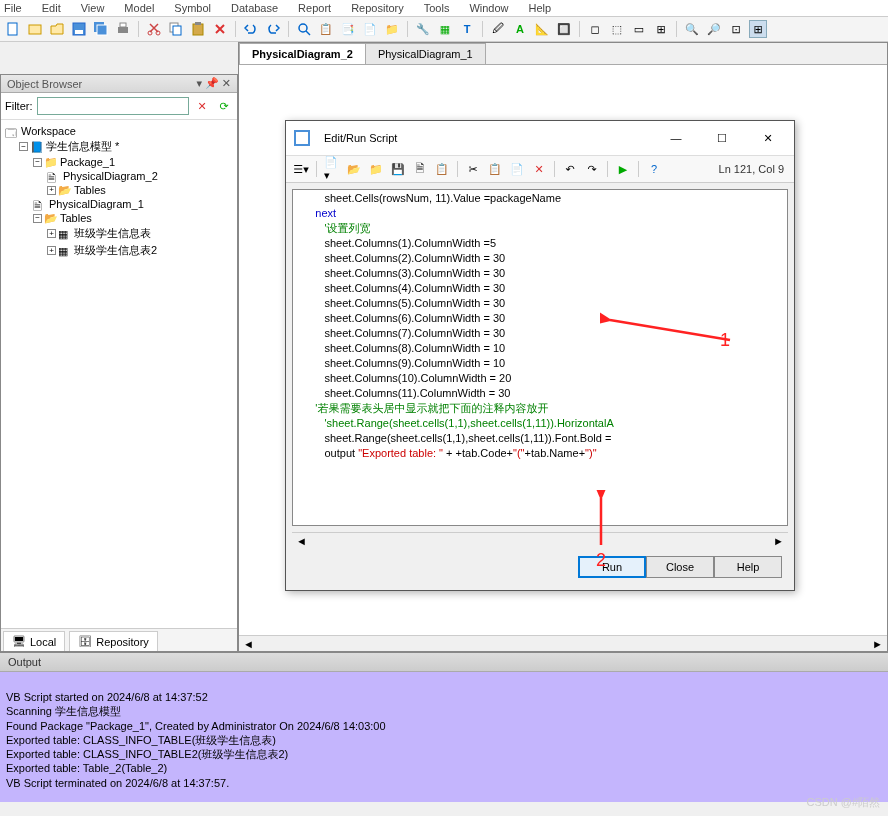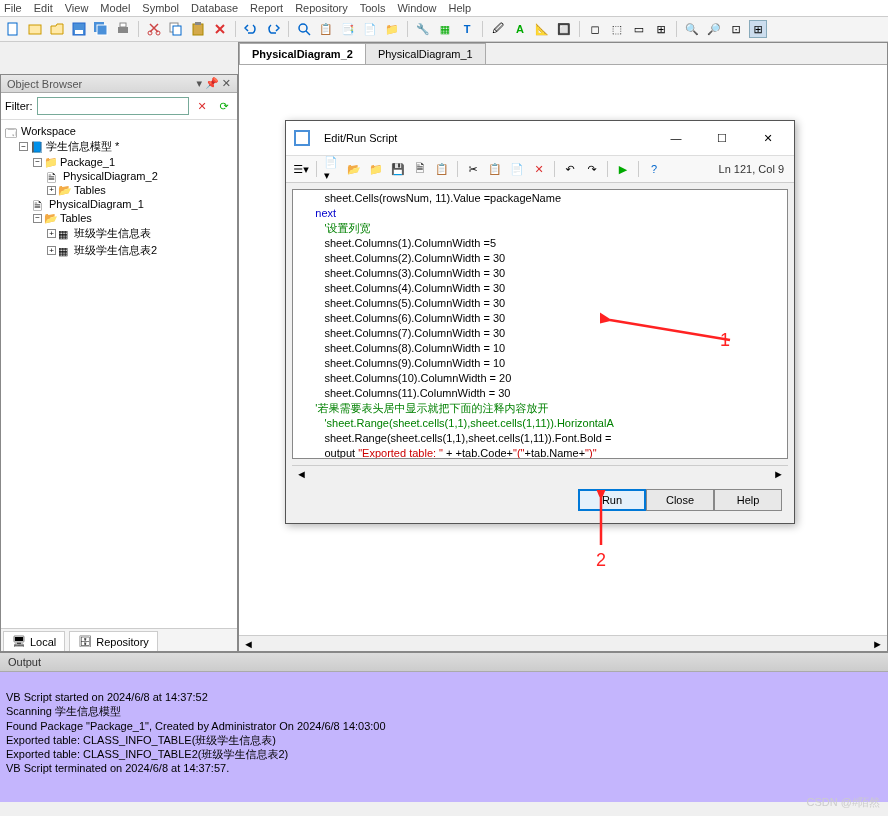--- a/index.html
+++ b/index.html
@@ -1,17 +1,17 @@
 <!DOCTYPE html>
 <html><head>
 <meta charset="utf-8">
 <style>
 * { box-sizing: border-box; margin: 0; padding: 0; font-family: Tahoma, Arial, sans-serif; font-size: 11px; }
 body { background: #f0f0f0; width: 888px; height: 816px; overflow: hidden; position: relative; }
-.menubar { background: #fff; padding: 2px 4px; border-bottom: 1px solid #ccc; display: flex; gap: 12px; color: #444; }
+.menubar { background: #fff; padding: 2px 4px; border-bottom: 1px solid #ccc; display: flex; gap: 20px; color: #444; }
 .menubar span { cursor: default; }
 .toolbar { background: #f4f4f4; padding: 3px 4px; border-bottom: 1px solid #ccc; display: flex; gap: 4px; align-items: center; flex-wrap: wrap; }
 .tbtn { width: 18px; height: 18px; display: inline-flex; align-items: center; justify-content: center; border: 1px solid transparent; cursor: pointer; }
 .sep { width: 1px; height: 16px; background: #ccc; margin: 0 2px; }
 .main { display: flex; height: 610px; }
 .browser { width: 238px; background: #fff; border: 1px solid #888; display: flex; flex-direction: column; margin-top: 32px; }
 .browser-title { background: linear-gradient(#e8e8e8,#d8d8d8); padding: 2px 6px; border-bottom: 1px solid #aaa; display: flex; justify-content: space-between; align-items: center; color: #555; }
 .filter-row { padding: 4px; display: flex; align-items: center; gap: 4px; border-bottom: 1px solid #ddd; }
 .filter-row input { flex: 1; border: 1px solid #7a9; height: 18px; padding: 0 2px; }
 .tree { flex: 1; padding: 4px; overflow: auto; }
@@ -26,21 +26,21 @@
 .doc-tab { padding: 4px 12px; border: 1px solid #aaa; border-bottom: none; margin-right: -1px; background: #e8e8e8; cursor: pointer; }
 .doc-tab.active { background: #fff; font-weight: bold; }
 .canvas { flex: 1; background: #fff; position: relative; }
 .dialog { position: absolute; left: 285px; top: 120px; width: 510px; background: #f0f0f0; border: 1px solid #555; box-shadow: 2px 2px 8px rgba(0,0,0,0.3); }
 .dlg-title { display: flex; align-items: center; padding: 6px 8px; background: #fff; border-bottom: 1px solid #ddd; gap: 8px; }
 .dlg-title .ticon-app { width: 16px; height: 16px; margin-right: 6px; }
 .dlg-title .spacer { flex: 1; }
 .winbtn { width: 36px; height: 22px; display: inline-flex; align-items: center; justify-content: center; cursor: pointer; margin-left: 2px; }
 .dlg-toolbar { padding: 4px 6px; display: flex; align-items: center; gap: 4px; border-bottom: 1px solid #ccc; background: #f8f8f8; }
 .status-pos { margin-left: auto; color: #333; padding: 0 4px; }
-.code-box { margin: 6px; background: #fff; border: 1px solid #888; height: 270px; overflow: auto; position: relative; }
+.code-box { margin: 6px; background: #fff; border: 1px solid #888; height: 337px; overflow: auto; position: relative; }
 .code { font-family: Consolas, "Courier New", monospace; font-size: 12px; white-space: pre; padding: 2px 4px; line-height: 1.25; }
 .kw { color: #0000cc; } .cm { color: #008000; } .st { color: #cc0000; }
 .dlg-buttons { display: flex; justify-content: flex-end; gap: 0; padding: 8px 12px 12px; }
 .btn { min-width: 68px; height: 22px; border: 1px solid #888; background: #e8e8e8; cursor: pointer; }
 .btn.primary { border: 2px solid #0078d7; background: #e5f1fb; }
 .output-panel { border-top: 1px solid #888; }
 .output-title { background: linear-gradient(#ddd,#ccc); padding: 3px 8px; color: #333; border-bottom: 1px solid #aaa; }
 .output-body { background: #c4b5fd; padding: 18px 6px; height: 130px; overflow: auto; line-height: 1.3; }
 .scroll-h { height: 16px; background: #f0f0f0; border-top: 1px solid #ccc; display: flex; align-items: center; }
 .arrow { position: absolute; pointer-events: none; }
@@ -253,20 +253,21 @@
 </div>
 
 <div class="output-panel">
   <div class="output-title">Output</div>
   <div class="output-body">
     <div>VB Script started on 2024/6/8 at 14:37:52</div>
     <div>Scanning 学生信息模型</div>
     <div>Found Package "Package_1", Created by Administrator On 2024/6/8 14:03:00</div>
     <div>Exported table: CLASS_INFO_TABLE(班级学生信息表)</div>
     <div>Exported table: CLASS_INFO_TABLE2(班级学生信息表2)</div>
+    <div>Exported table: Table_2(Table_2)</div>
     <div>VB Script terminated on 2024/6/8 at 14:37:57.</div>
   </div>
 </div>
 
 <div class="dialog">
   <div class="dlg-title">
     <span class="ticon-app">
         <svg width="16" height="16">
           <rect width="16" height="16" fill="#4a90d9"></rect>
           <rect x="2" y="2" width="12" height="12" fill="#fff"></rect>

